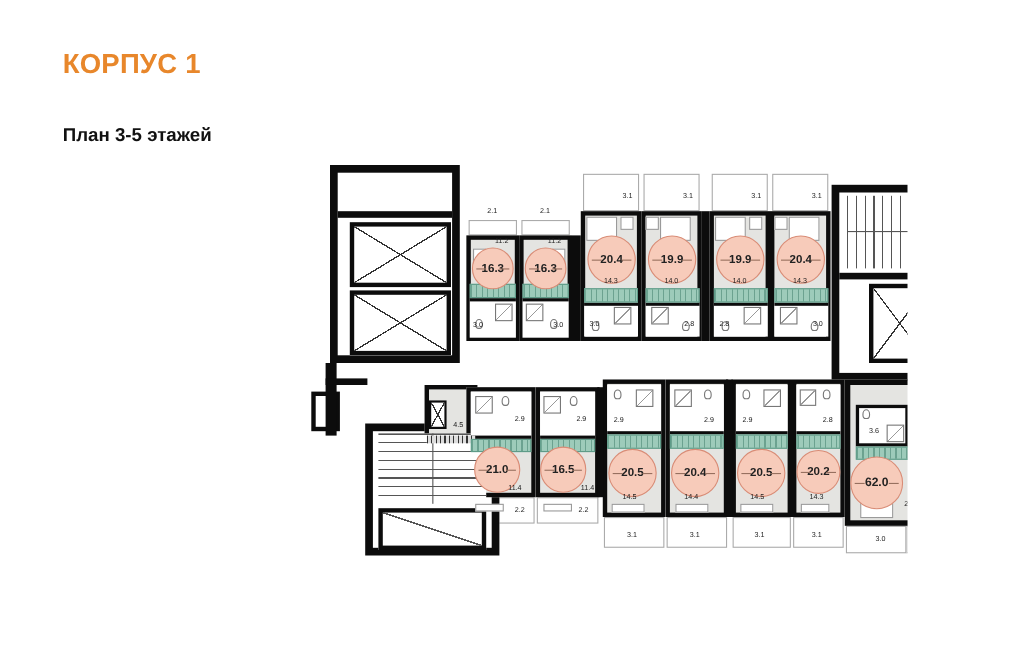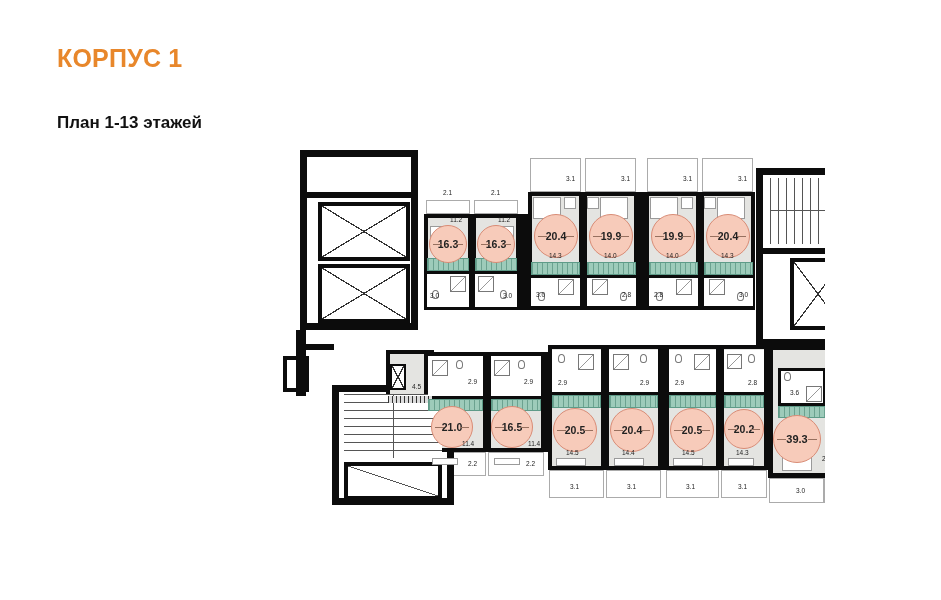--- a/index.html
+++ b/index.html
@@ -42,21 +42,21 @@
   .hatch{position:absolute;background:repeating-linear-gradient(90deg,#333 0 1px,transparent 1px 4px) #ddd;z-index:4;}
   .rail{position:absolute;border:1px solid #ABABAB;background:#fff;z-index:1;}
   .chair{position:absolute;width:9px;height:9px;border:1px solid #888;border-radius:50%;background:#fff;z-index:4;}
 </style>
 </head>
 <body>
 
 <div id="app">
 
   <div class="abs t1" style="left:57px;top:44px;color:#E8872B;">КОРПУС 1</div>
-  <div class="abs t3" style="left:57px;top:113px;">План 1-13 этажей</div>
+  <div class="abs t3" style="left:57px;top:113px;">План 3-5 этажей</div>
 
   <div class="core" style="left:300px;top:150px;width:118px;height:180px;"></div>
   <div class="wall" style="left:307px;top:192px;width:104px;height:6px;"></div>
   <div class="xbox" style="left:318px;top:202px;width:92px;height:59px;"></div>
   <div class="xbox" style="left:318px;top:264px;width:92px;height:59px;"></div>
   <div class="wall" style="left:296px;top:330px;width:10px;height:66px;"></div>
   <div class="rail" style="left:283px;top:356px;width:26px;height:36px;border:4px solid #0C0C0C;"></div>
   <div class="wall" style="left:296px;top:344px;width:38px;height:6px;"></div>
 
   <div class="core" style="left:332px;top:385px;width:122px;height:120px;"></div>
@@ -269,21 +269,21 @@
   <div class="dim" style="left:790px;top:390px;">3.6</div>
   <div class="kitchen" style="left:826px;top:368px;width:14px;height:38px;"></div>
   <div class="kitchen" style="left:778px;top:406px;width:60px;height:12px;"></div>
 
   <div class="furn" style="left:848px;top:378px;width:24px;height:40px;border-radius:5px;"></div>
   <div class="chair" style="left:840px;top:380px;"></div>
   <div class="chair" style="left:840px;top:394px;"></div>
   <div class="chair" style="left:840px;top:407px;"></div>
 
   <div class="circle" style="left:773px;top:415px;width:48px;height:48px;font-size:11px;">
-      <span>39.3</span>
+      <span>62.0</span>
     </div>
 
   <div class="furn" style="left:830px;top:424px;width:44px;height:42px;"></div>
   <div class="furn" style="left:830px;top:424px;width:44px;height:8px;"></div>
   <div class="furn" style="left:782px;top:455px;width:30px;height:16px;"></div>
   <div class="dim" style="left:822px;top:456px;">29.7</div>
 
   <div class="balc" style="left:769px;top:478px;width:55px;height:25px;"></div>
   <div class="balc" style="left:824px;top:478px;width:54px;height:25px;"></div>
   <div class="dim" style="left:796px;top:488px;">3.0</div>

